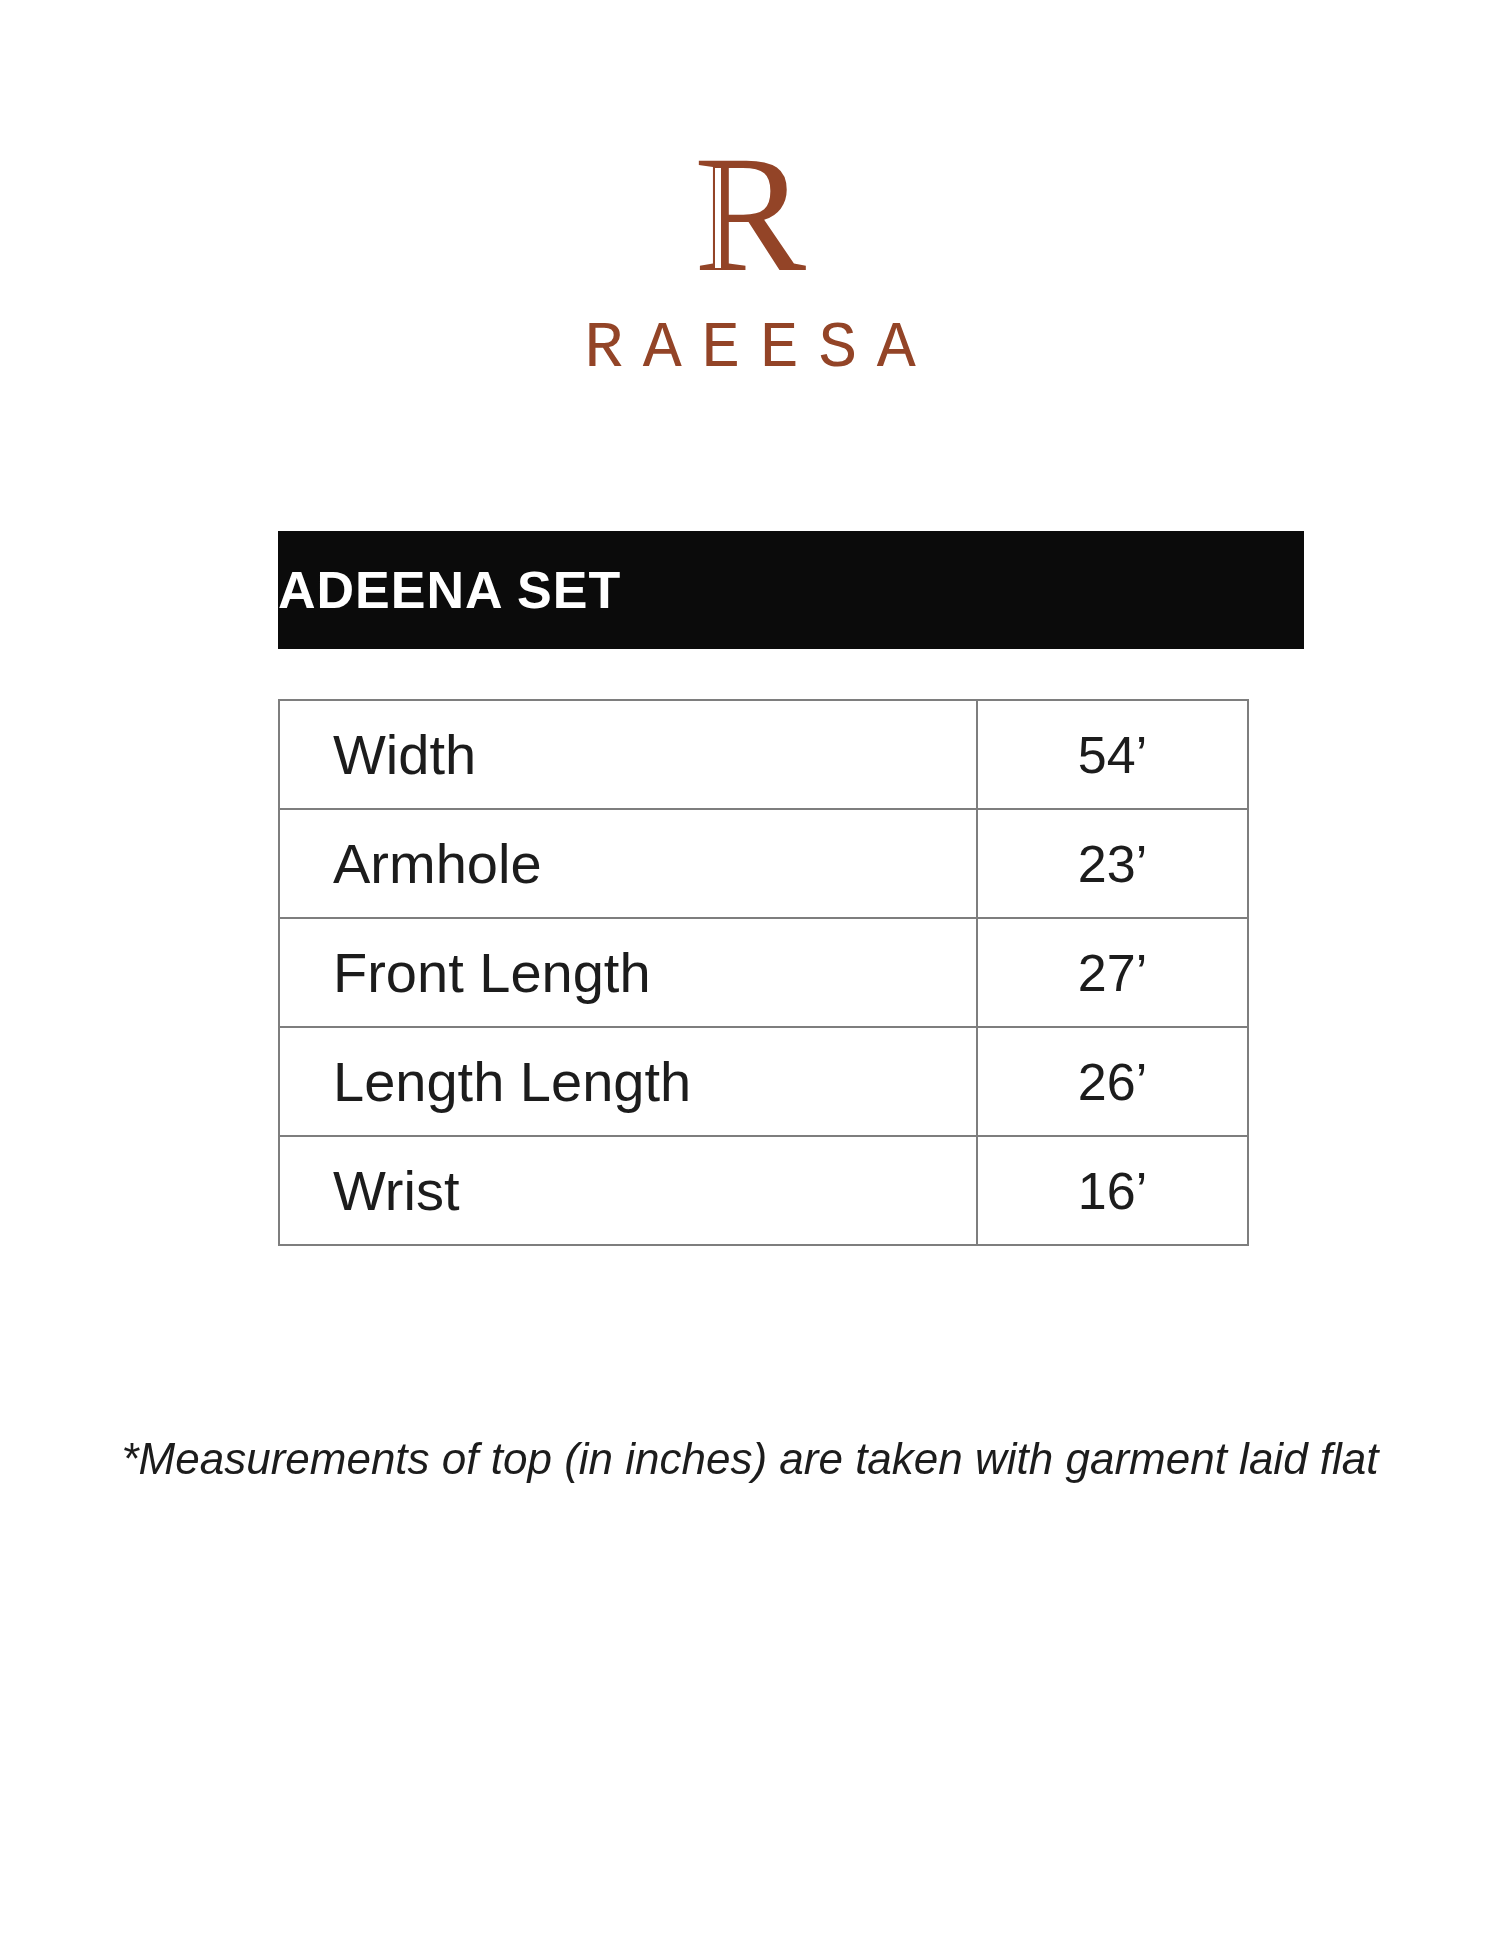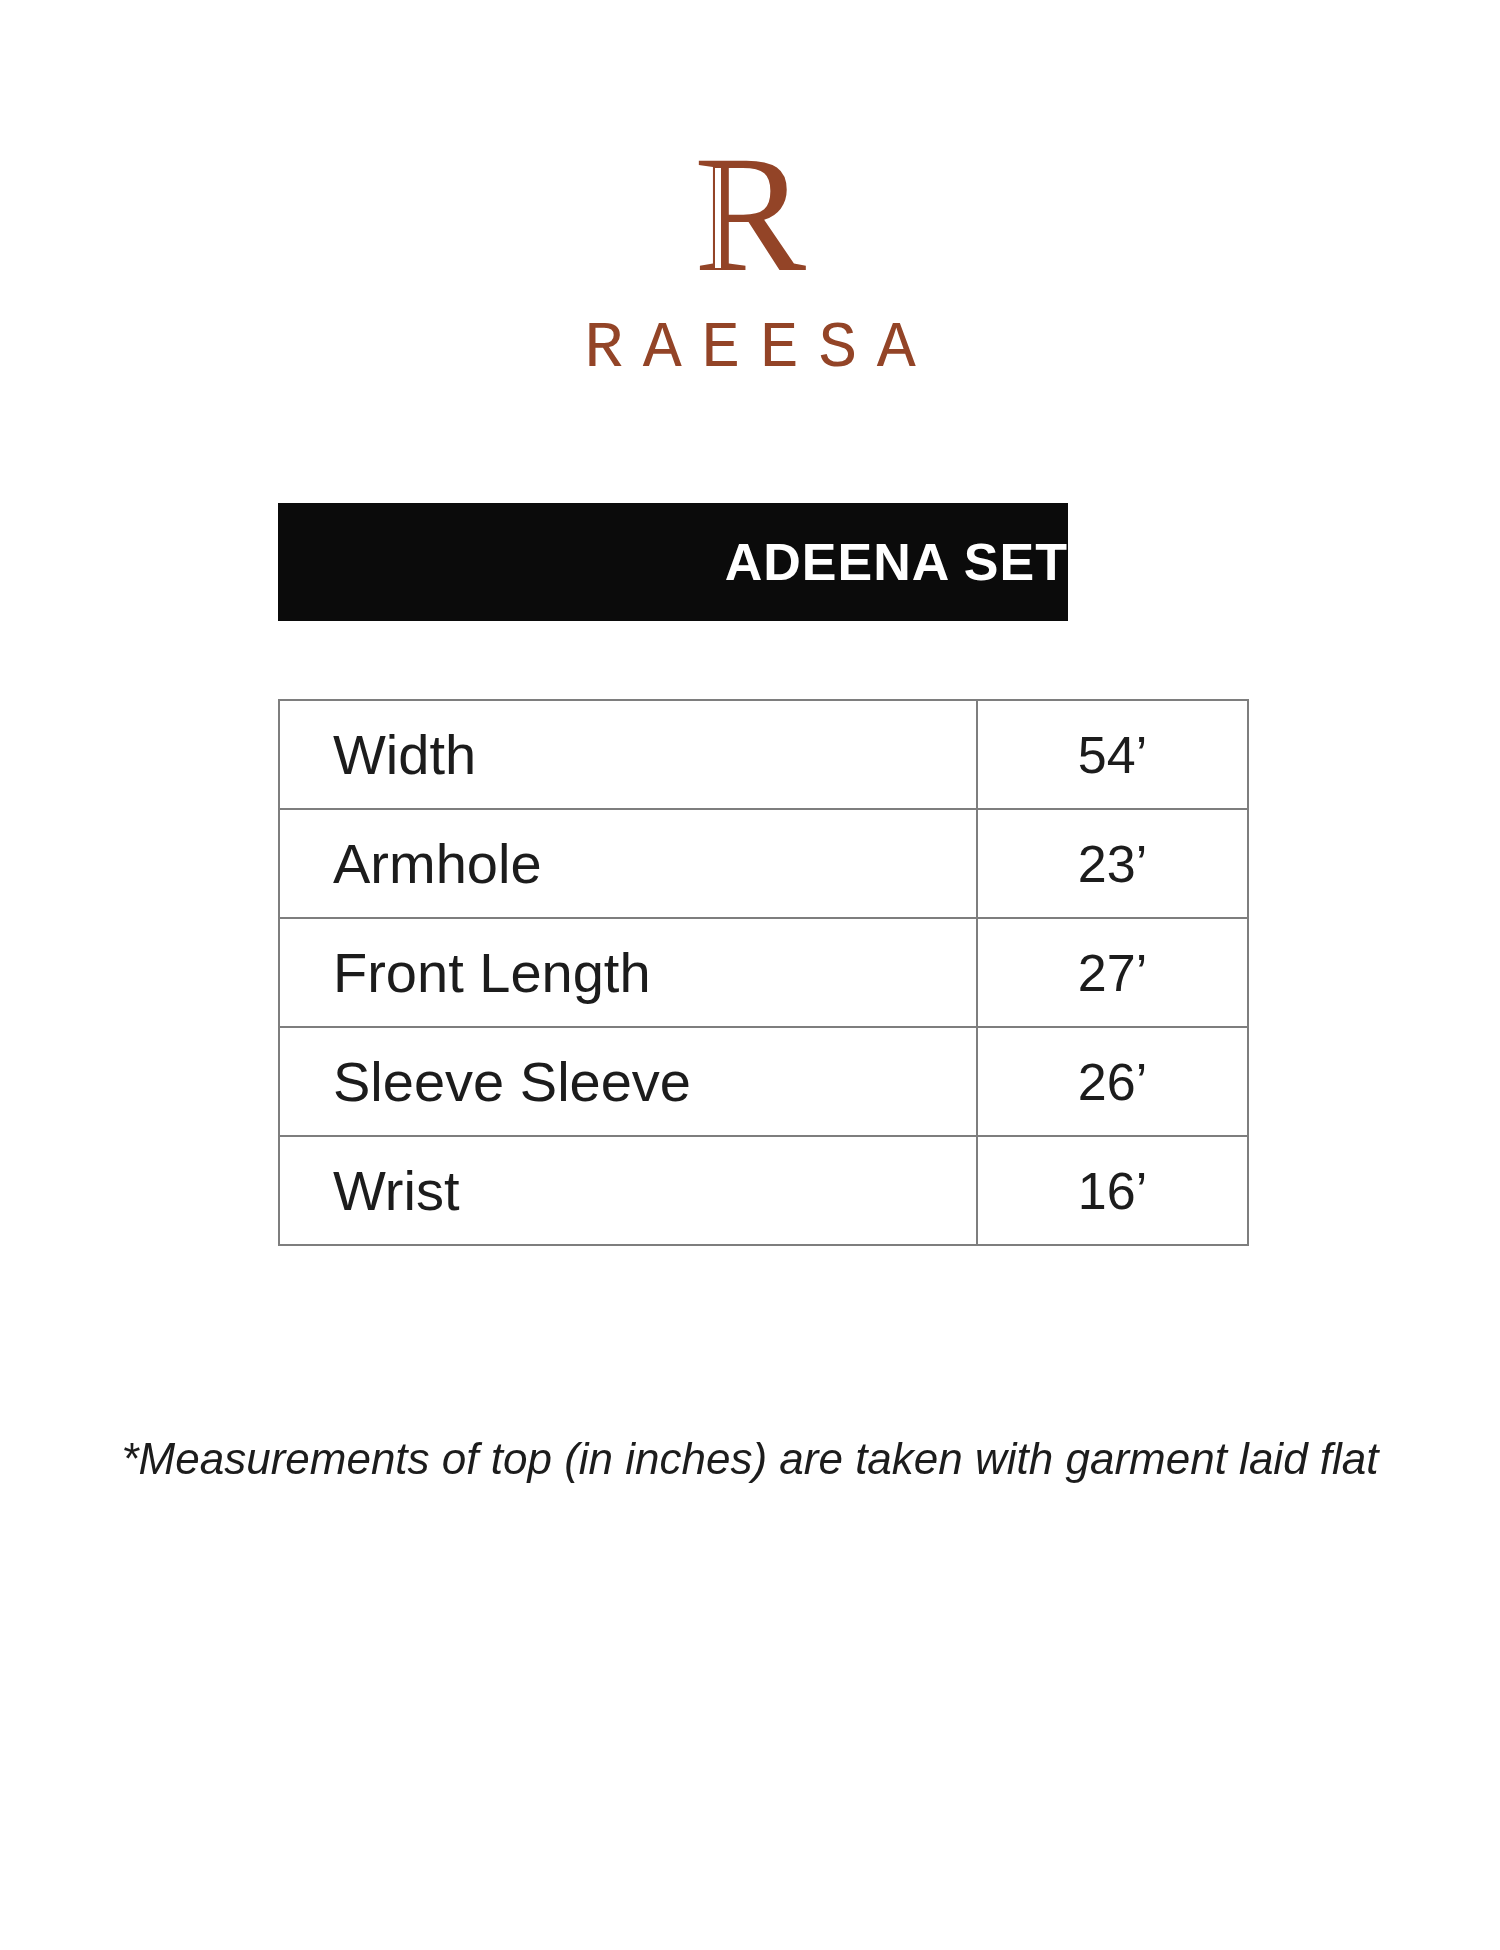--- a/index.html
+++ b/index.html
@@ -55,28 +55,28 @@
     font-size: 65px;
     letter-spacing: 0.30em;
     padding-left: 0.30em;
     box-sizing: border-box;
     color: var(--brand, #934427);
   }
 
   
   .title-bar {
     position: absolute;
-    top: 503px;
+    top: 531px;
     left: 278px;
-    width: 790px;
+    width: 1026px;
     height: 118px;
     background: var(--bar-bg, #0b0b0b);
     display: flex;
     align-items: center;
-    justify-content: flex-end;
+    justify-content: flex-start;
   }
   .title-bar-label {
     color: #ffffff;
     font-size: 52px;
     font-weight: 700;
     letter-spacing: 1px;
   }
 
   
   .size-table {
@@ -143,21 +143,21 @@
       </tr>
       <tr>
         <td class="label-cell">Armhole</td>
         <td class="value-cell">23’</td>
       </tr>
       <tr>
         <td class="label-cell">Front Length</td>
         <td class="value-cell">27’</td>
       </tr>
       <tr>
-        <td class="label-cell">Sleeve Sleeve</td>
+        <td class="label-cell">Length Length</td>
         <td class="value-cell">26’</td>
       </tr>
       <tr>
         <td class="label-cell">Wrist</td>
         <td class="value-cell">16’</td>
       </tr>
     </tbody>
   </table>
 
   <div class="footnote">*Measurements of top (in inches) are taken with garment laid flat</div>

